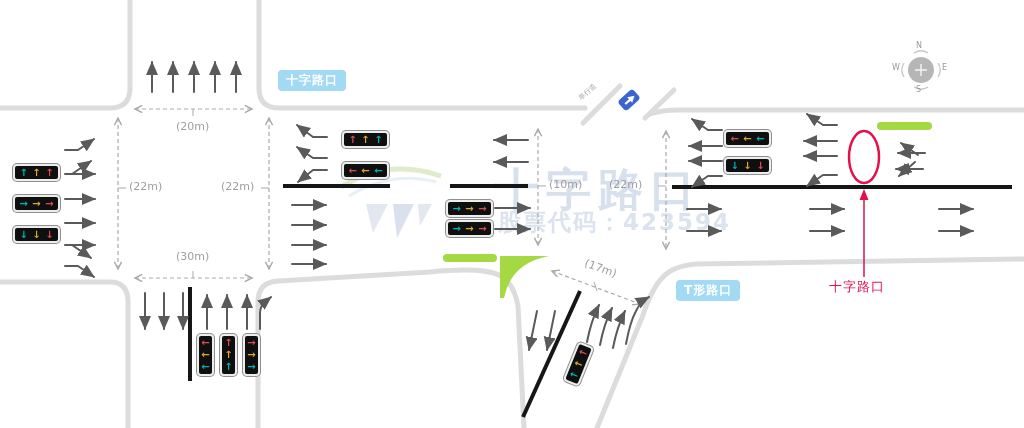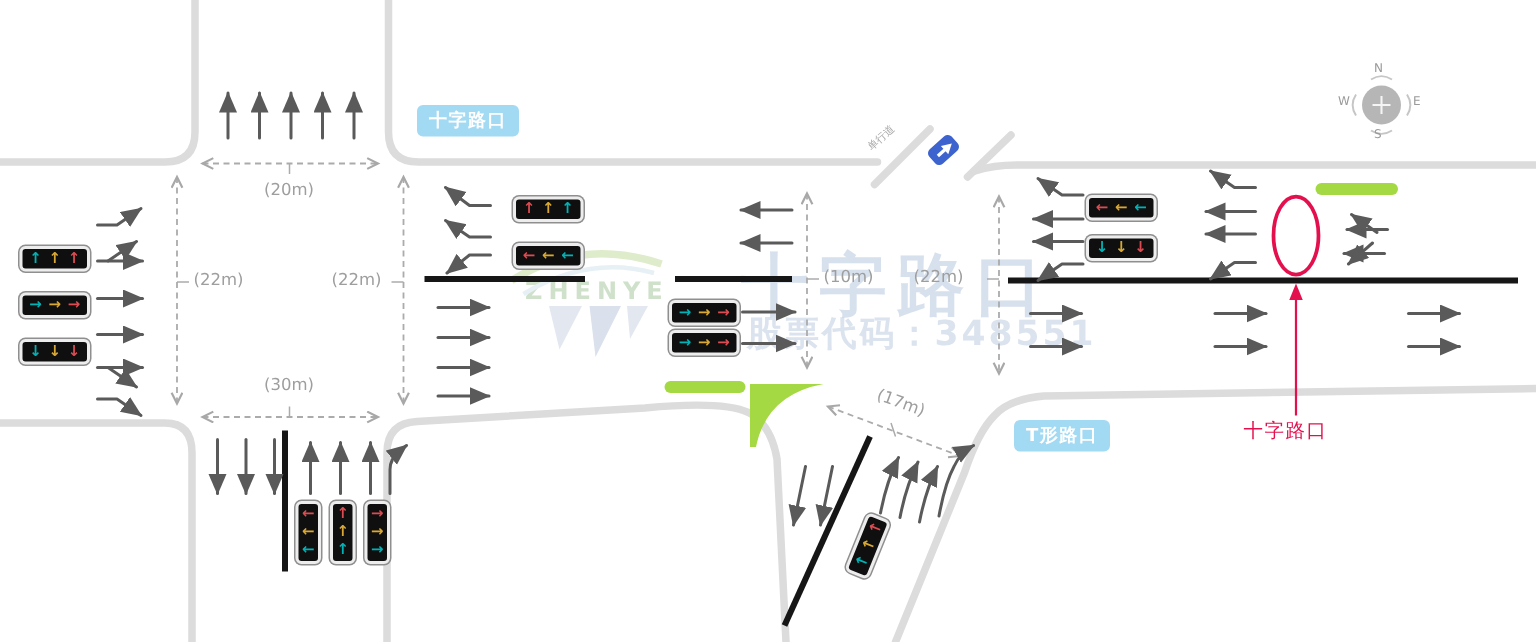--- a/index.html
+++ b/index.html
@@ -23,23 +23,22 @@
          align-items:center;justify-content:space-evenly;}
   .panel.h{flex-direction:row;width:47px;height:17px;}
   .panel.v{flex-direction:column;width:17px;height:42px;}
   .panel span{font-size:10px;font-weight:bold;line-height:1;font-family:"DejaVu Sans",sans-serif;}
 </style>
 </head>
 <body>
 
 <div id="stage">
 
-  <div class="wm wm-latin">ZHENYE</div>
   <div class="wm wm-brand">十字路口</div>
-  <div class="wm wm-stock">股票代码：348551</div>
+  <div class="wm wm-stock">股票代码：423594</div>
 
   <svg id="diagram" width="1024" height="428" viewBox="0 0 1024 428">
     <defs>
       <marker id="ah" markerWidth="9" markerHeight="8" refX="6.5" refY="3" orient="auto">
         <path d="M0,0 L7,3 L0,6 Z" fill="#5a5a5a"></path>
       </marker>
       <marker id="dimA" markerWidth="9" markerHeight="9" refX="6.5" refY="3.5" orient="auto-start-reverse">
         <path d="M0.5,0.5 L6.5,3.5 L0.5,6.5" fill="none" stroke="#a8a8a8" stroke-width="1.2"></path>
       </marker>
     </defs>

